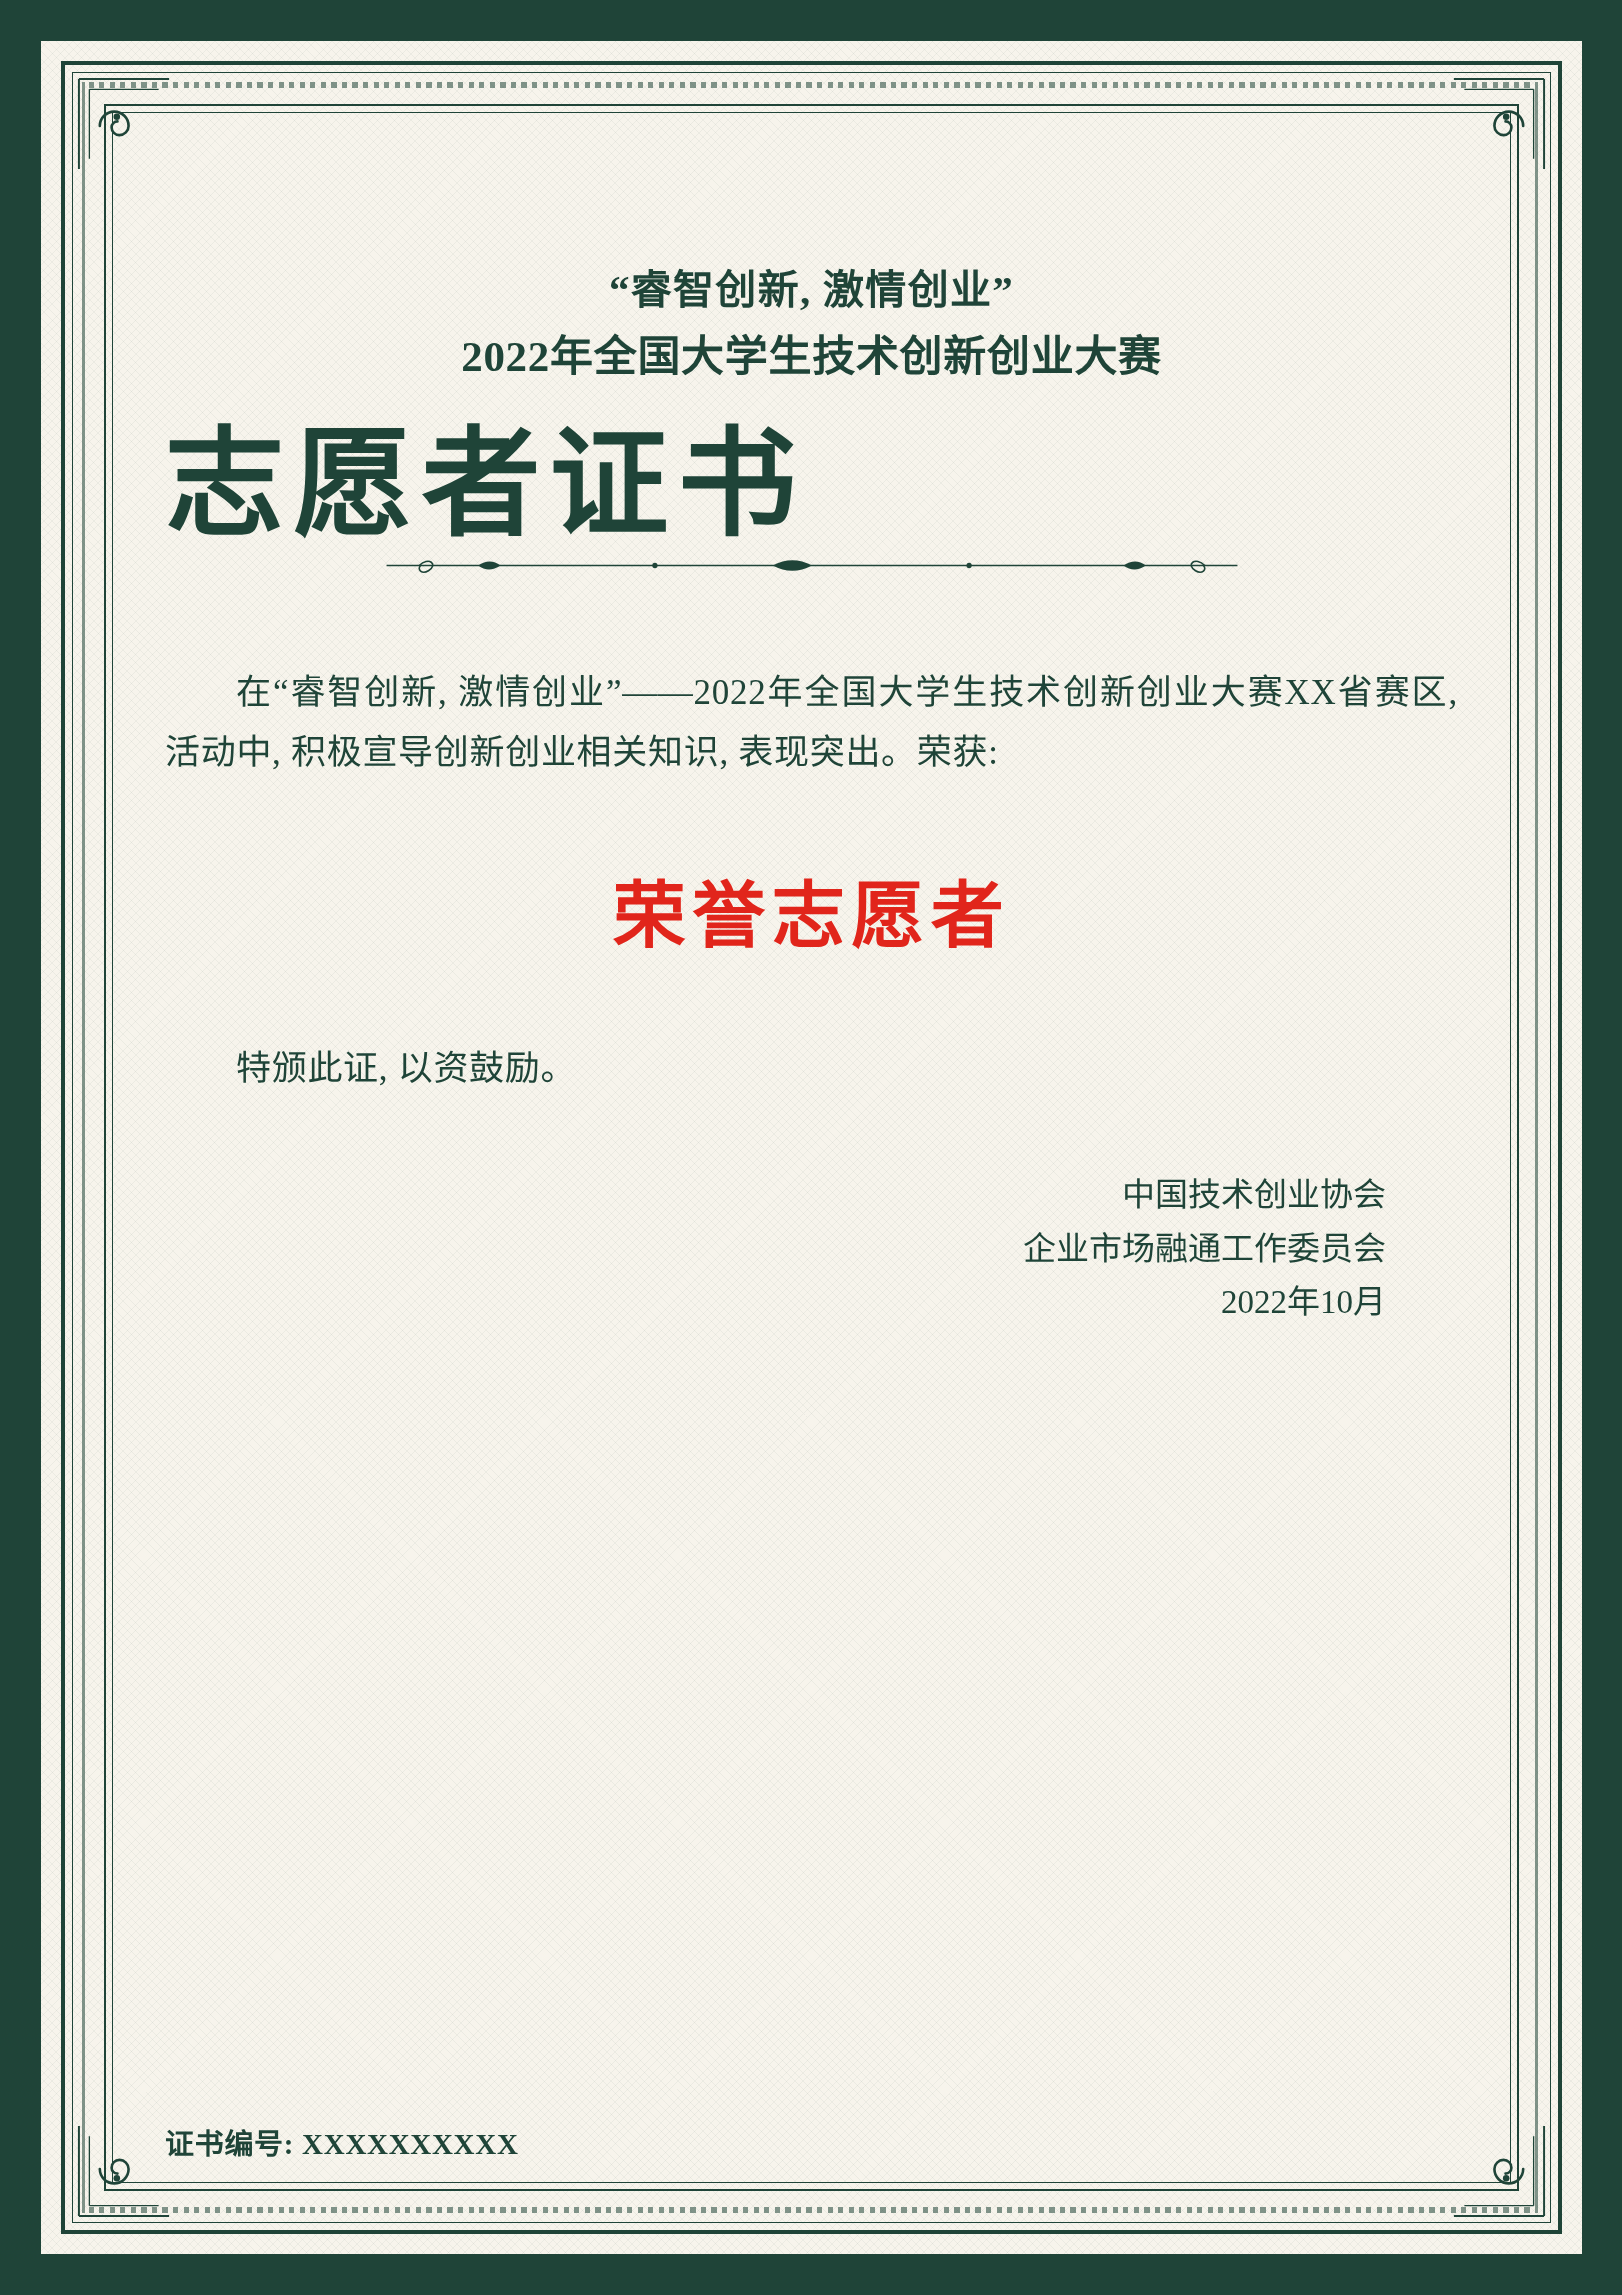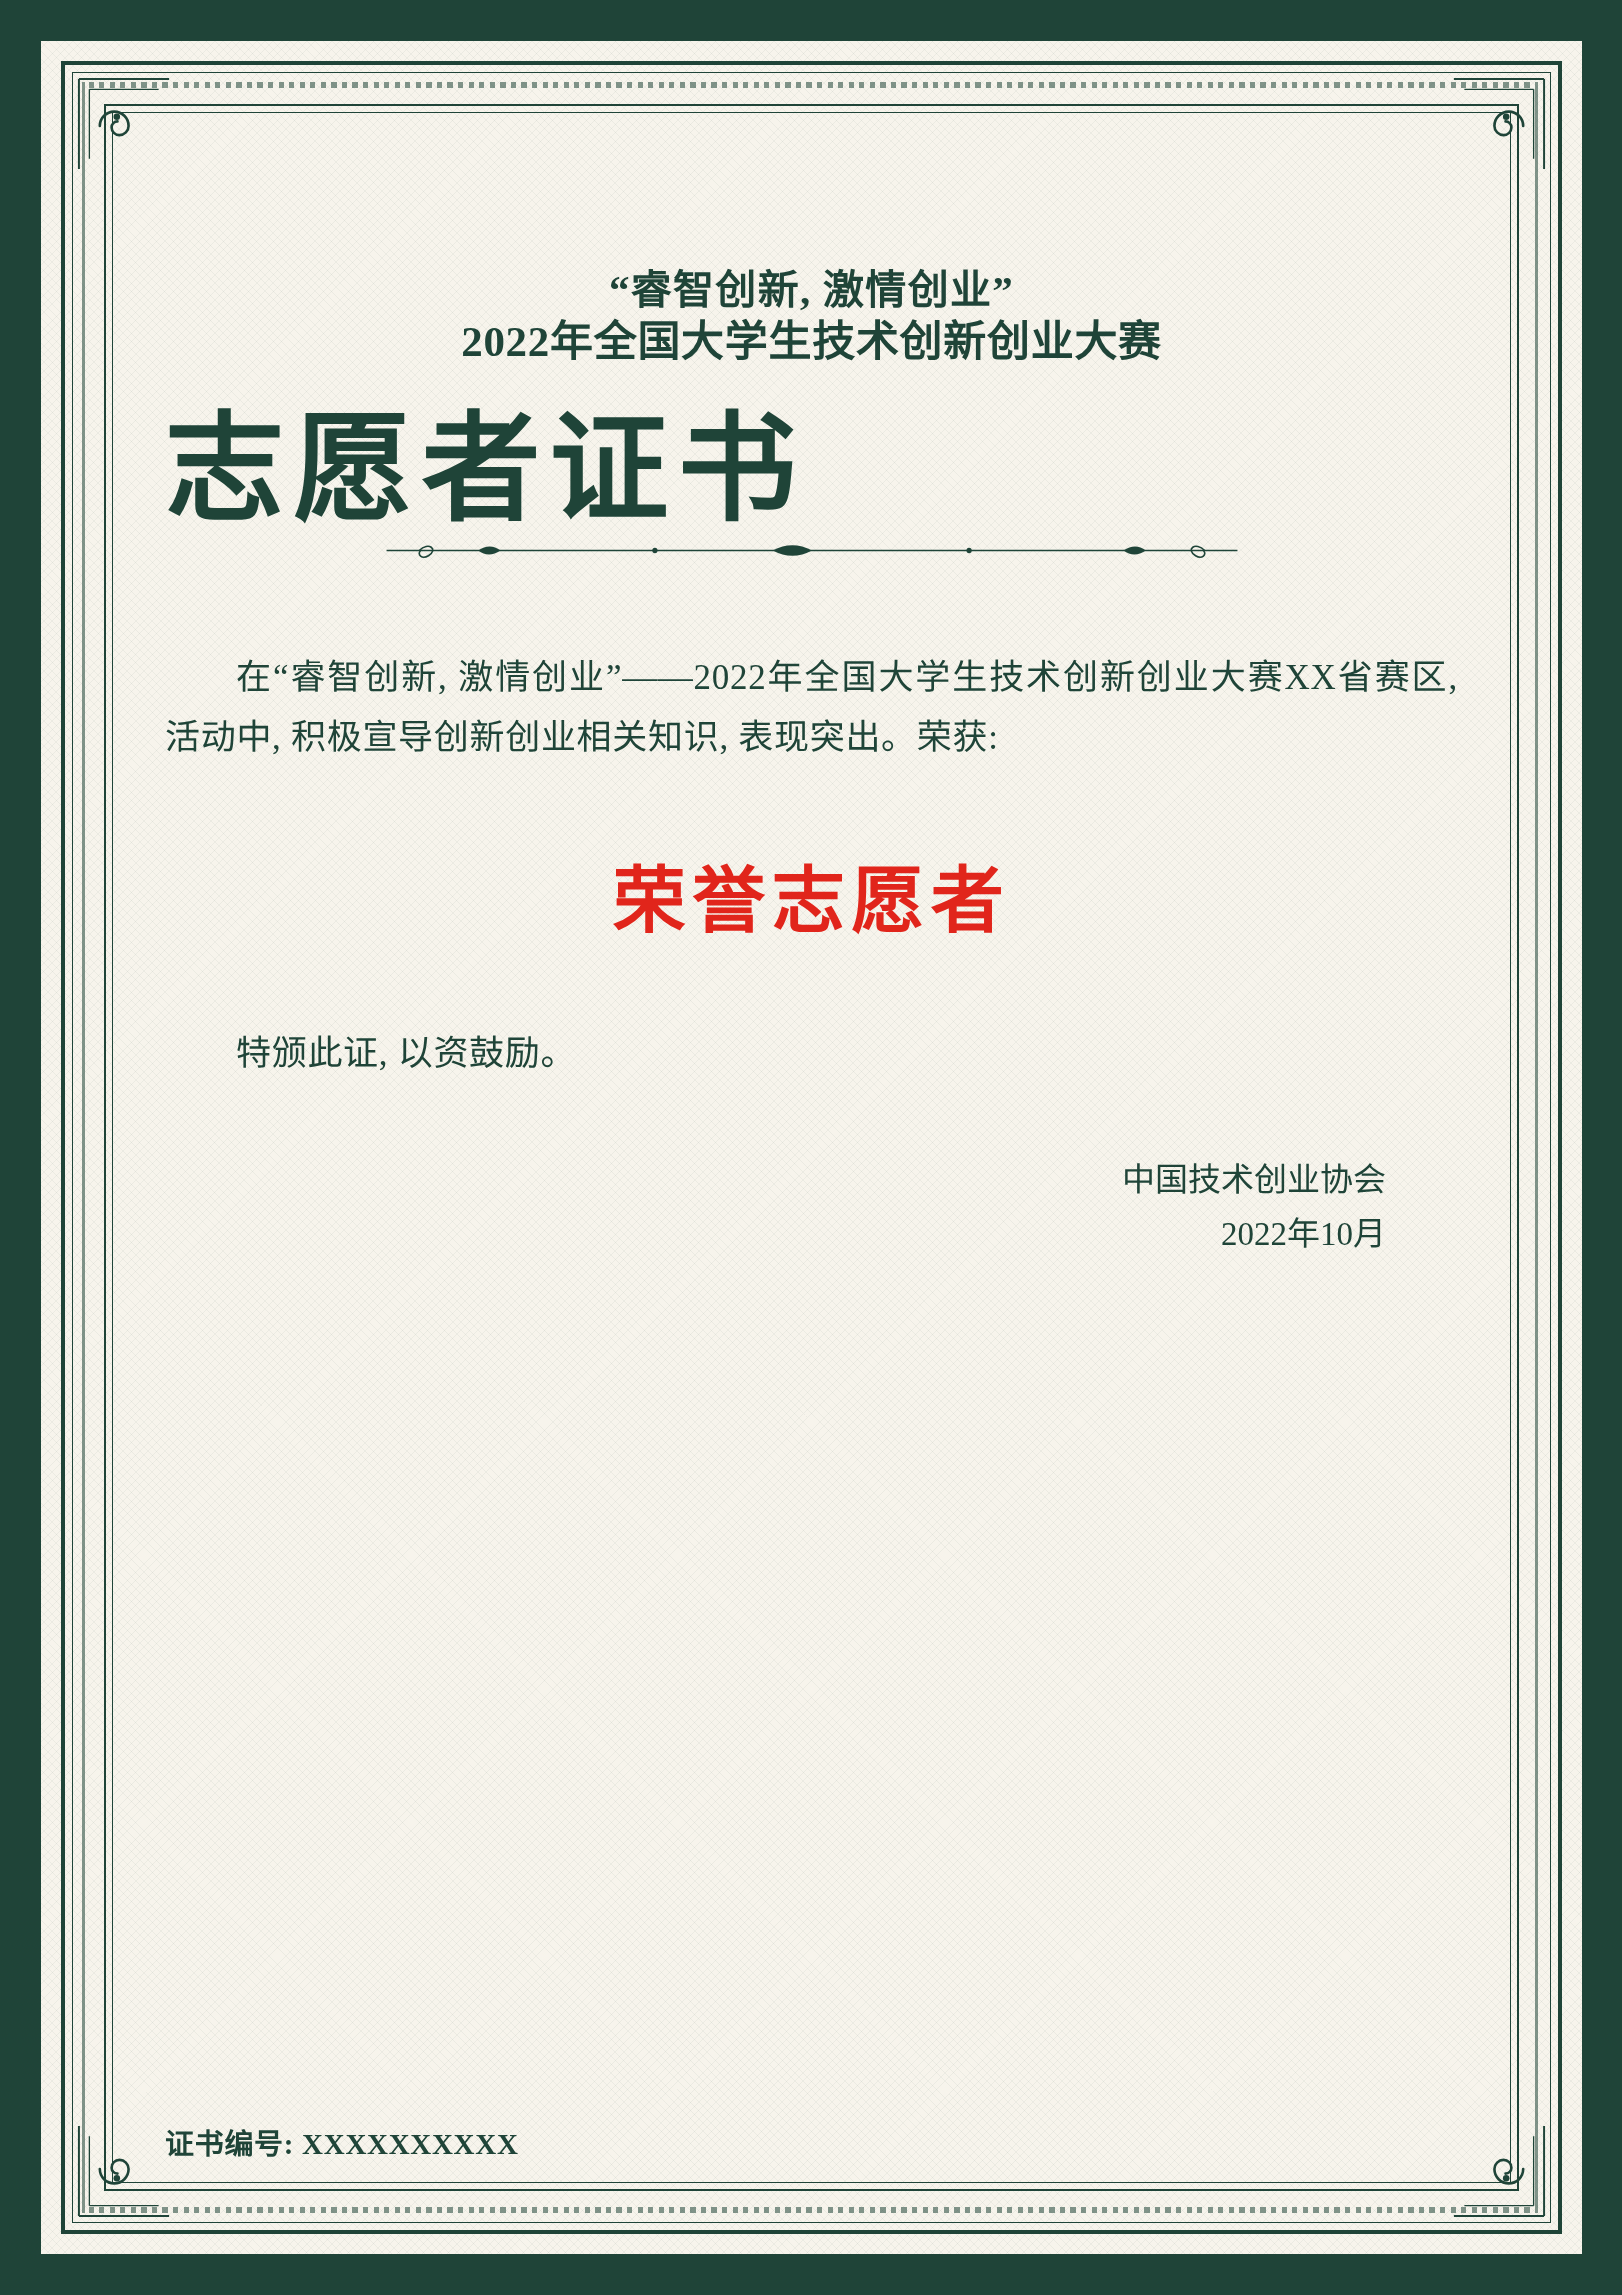--- a/index.html
+++ b/index.html
@@ -95,21 +95,21 @@
     font-weight: bold;
     letter-spacing: 1.3px;
     margin-top: 128px;
     line-height: 1.15;
   }
   .subtitle-main {
     text-align: center;
     font-size: 43px;
     font-weight: bold;
     letter-spacing: 0.7px;
-    margin-top: 3px;
+    margin-top: 18px;
     line-height: 1.15;
   }
 
   .main-title {
     text-align: left;
     font-size: 119px;
     font-weight: bold;
     letter-spacing: 9.2px;
     margin-top: 41px;
     line-height: 1.05;
@@ -244,20 +244,21 @@
 
 
       <div class="body-text">在“睿智创新, 激情创业”——2022年全国大学生技术创新创业大赛XX省赛区, 活动中, 积极宣导创新创业相关知识, 表现突出。荣获:</div>
 
       <div class="award">荣誉志愿者</div>
 
       <div class="closing">特颁此证, 以资鼓励。</div>
 
       <div class="signature">
         <div>中国技术创业协会</div>
+        <div>企业市场融通工作委员会</div>
         <div>2022年10月</div>
       </div>
 
       <div class="serial">证书编号: XXXXXXXXXX</div>
 
     </div>
   </div>
 </div>
 
 

